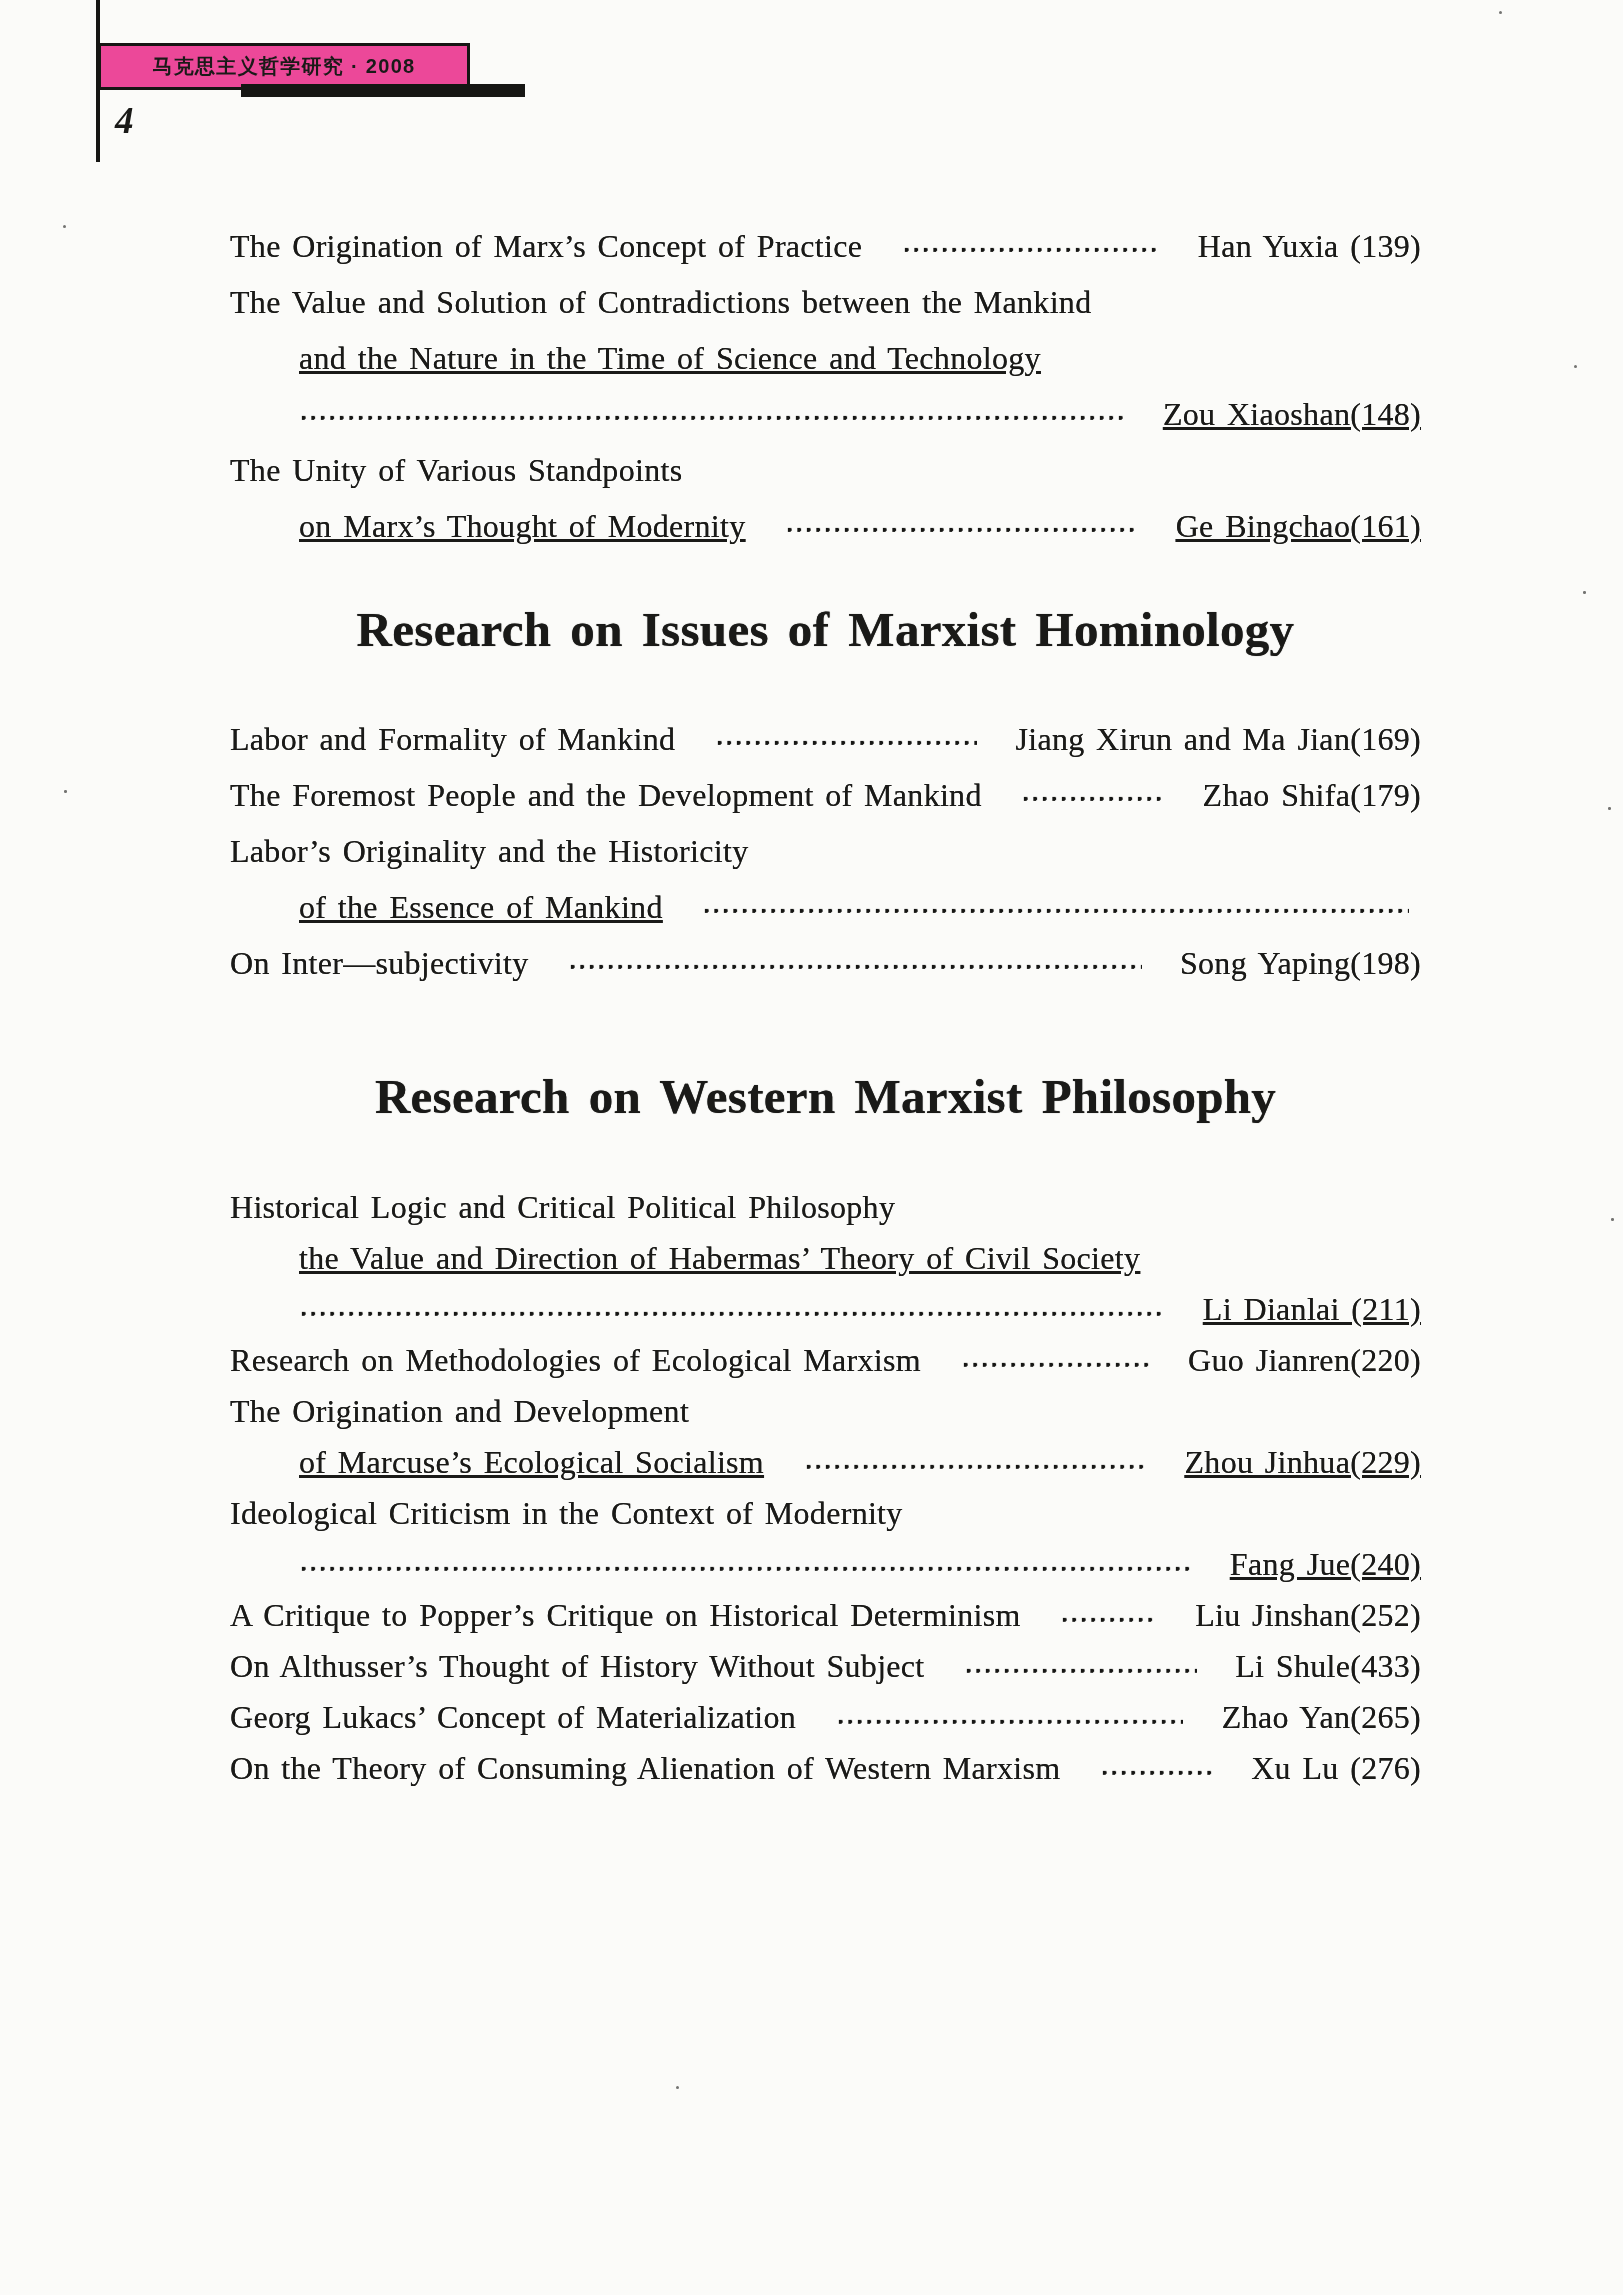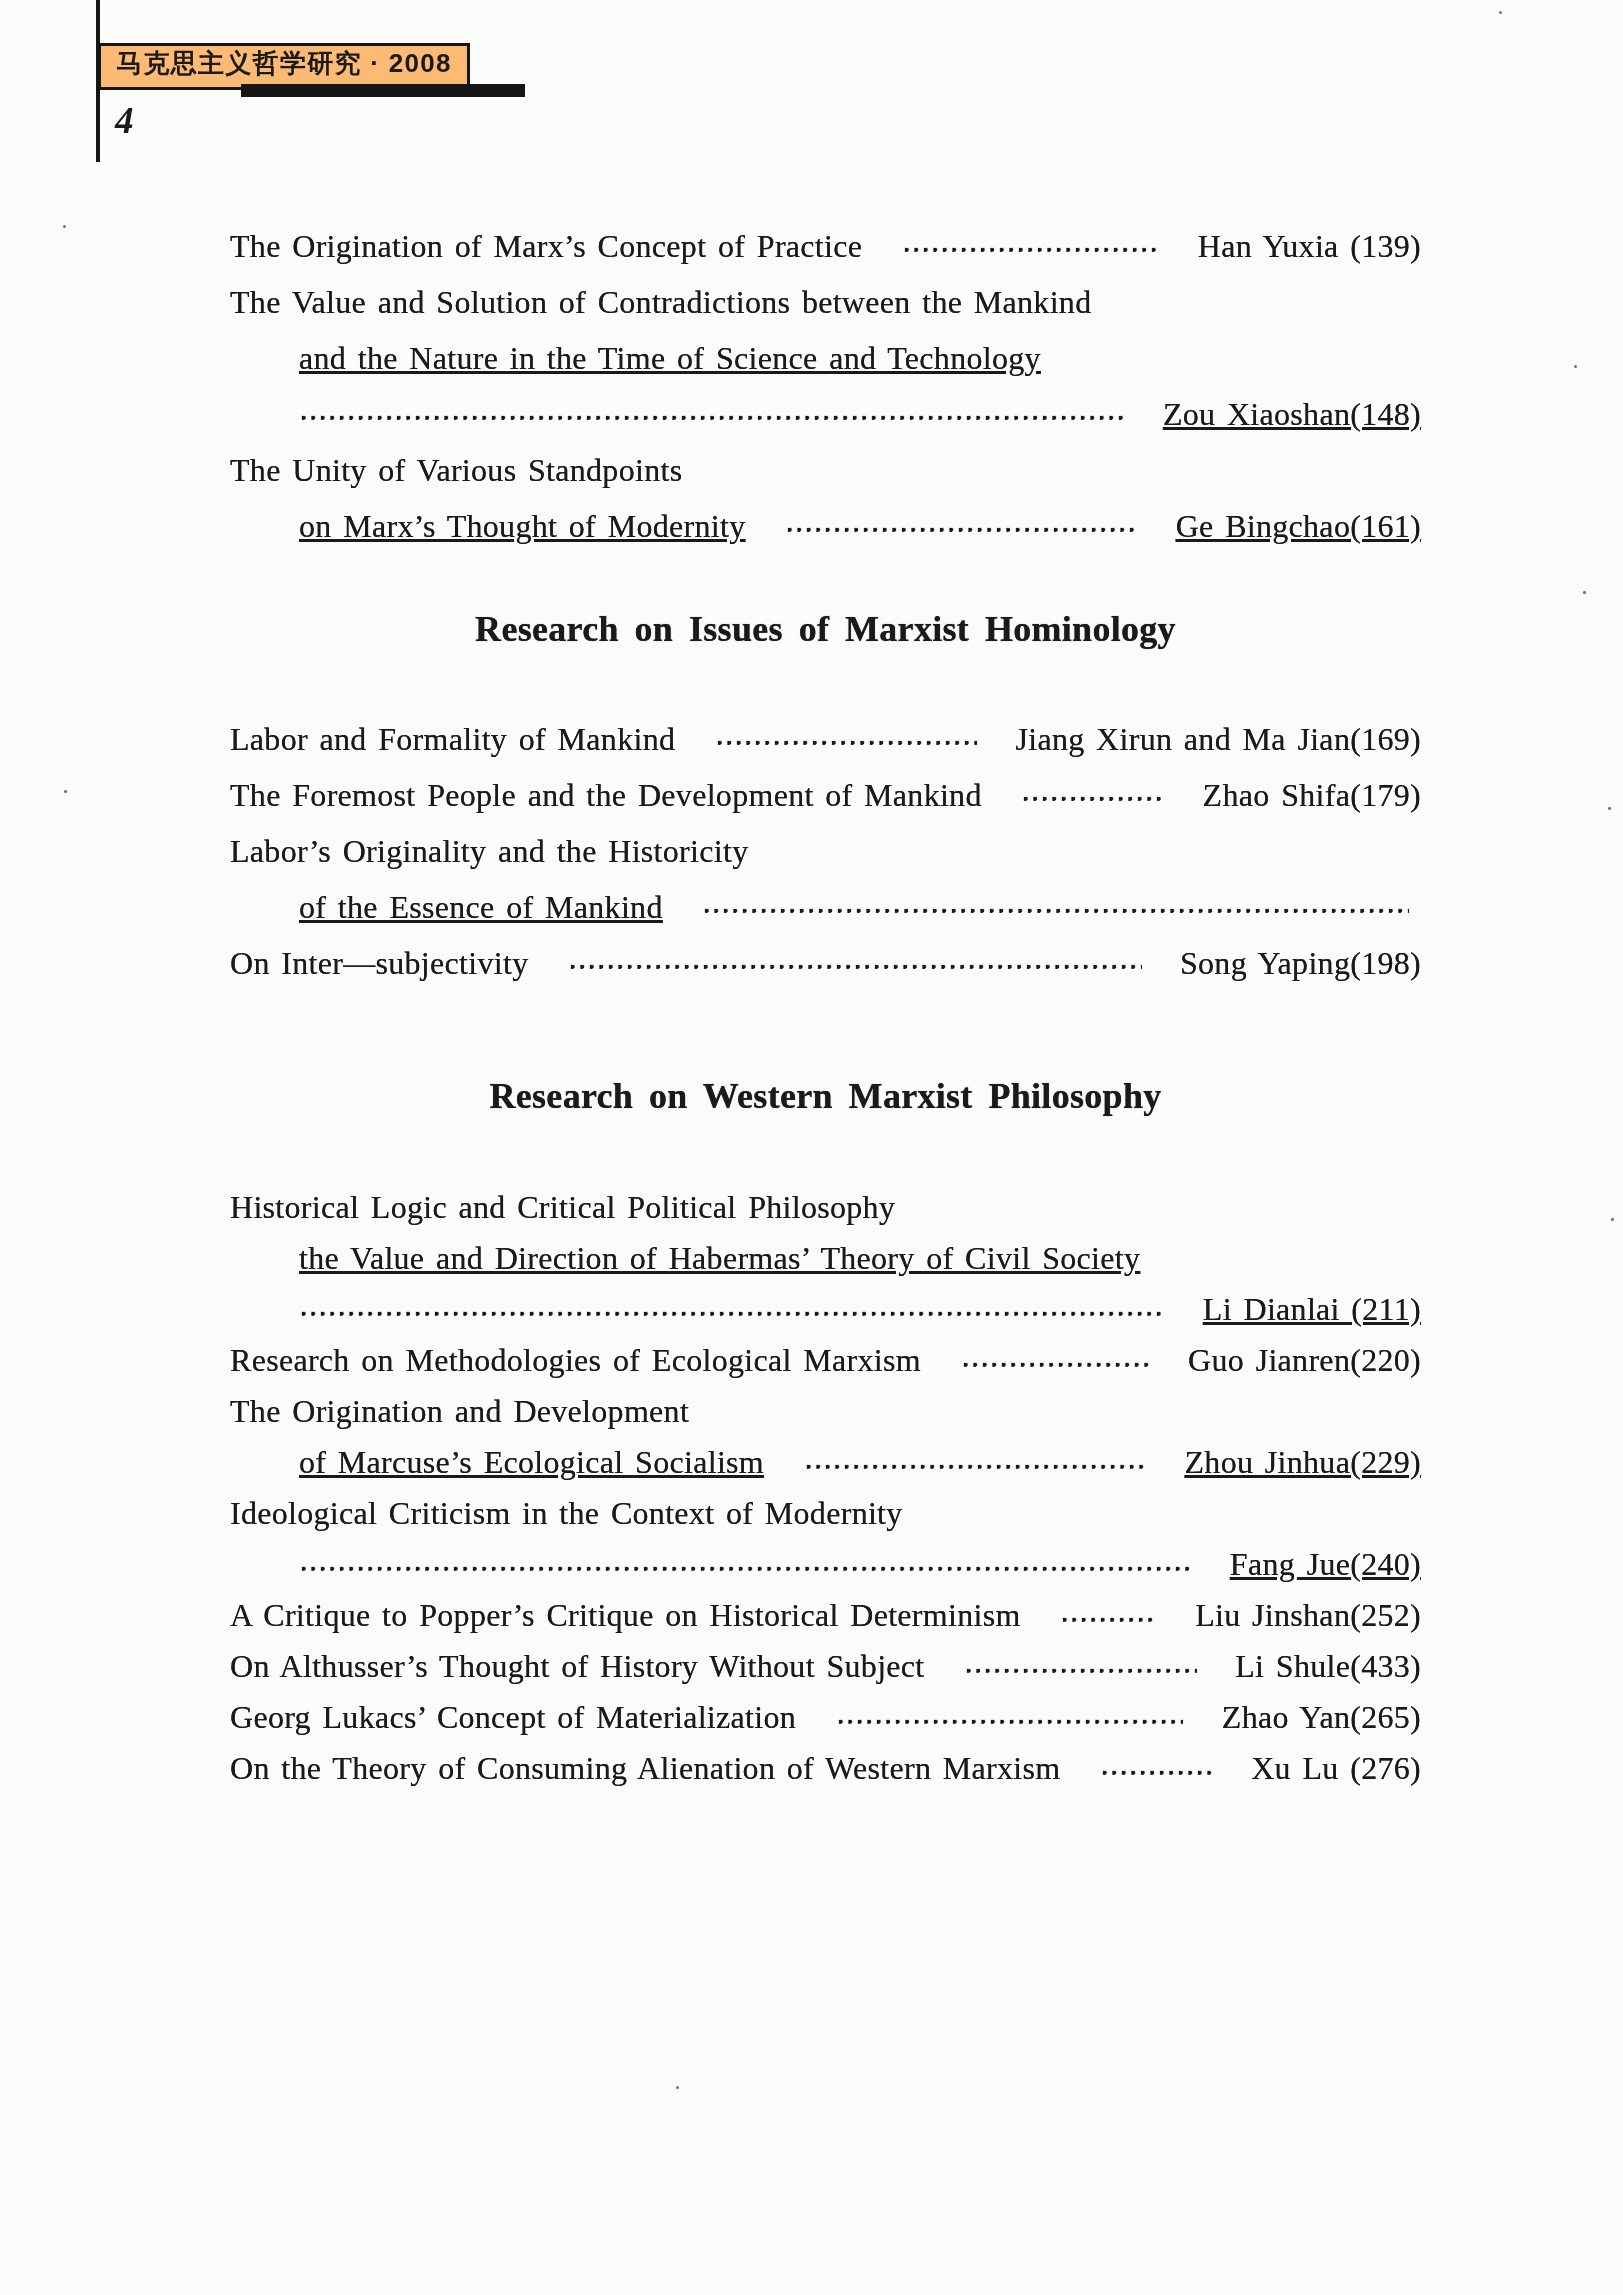--- a/index.html
+++ b/index.html
@@ -8,24 +8,24 @@
     background:#fbfbf9;
     position:relative;
     font-family:"Liberation Serif","DejaVu Serif",serif;
     color:#1a1a18;
     overflow:hidden;
   }
   
   .vrule{position:absolute;left:96px;top:0;width:3.9px;height:162px;background:#161614;}
   .hdr-box{
     position:absolute;left:98px;top:43px;width:366px;height:41px;
-    border:3.3px solid #161614;background:#fdba74;
-    display:flex;justify-content:center;
+    border:3.3px solid #161614;background:#ec4899;
+    display:flex;align-items:center;justify-content:center;
     font-family:"Liberation Sans","DejaVu Sans",sans-serif;
-    font-weight:bold;font-size:26px;letter-spacing:1.3px;white-space:nowrap;overflow:hidden;
+    font-weight:bold;font-size:20px;letter-spacing:1.3px;white-space:nowrap;overflow:hidden;
   }
   .hdr-bar{position:absolute;left:241px;top:84px;width:284px;height:13px;background:#161614;}
   .pageno{
     position:absolute;left:115px;top:99px;
     font-size:37px;font-weight:bold;font-style:italic;
   }
   
   .content{
     position:absolute;left:230px;top:218px;width:1191px;
     font-size:32px;
@@ -44,21 +44,21 @@
   .leader{
     flex:1 1 auto;min-width:39px;height:7.9px;
     align-self:center;transform:translateY(3.9px);
     margin:0 11.8px 0 15.7px;
     background-image:radial-gradient(circle 2.2px at 4.6px 3.9px,#161614 95%,rgba(0,0,0,0));
     background-size:9.5px 7.9px;background-repeat:repeat-x;background-position:left center;
   }
   .lead-only .leader{margin-left:0;}
   .heading{
     text-align:center;font-weight:bold;
-    font-size:36px;line-height:59px;height:59px;
+    font-size:49px;line-height:59px;height:59px;
     word-spacing:6.5px;letter-spacing:0.3px;
     margin:0;
     text-shadow:0 0 0.7px rgba(22,22,20,.9);
   }
   .h1{margin:46px 0 52px;}
   .h2{margin:76px 0 56px;}
   
   .speck{position:absolute;background:#2a2a28;border-radius:50%;opacity:.65;}
 </style>
 </head>

